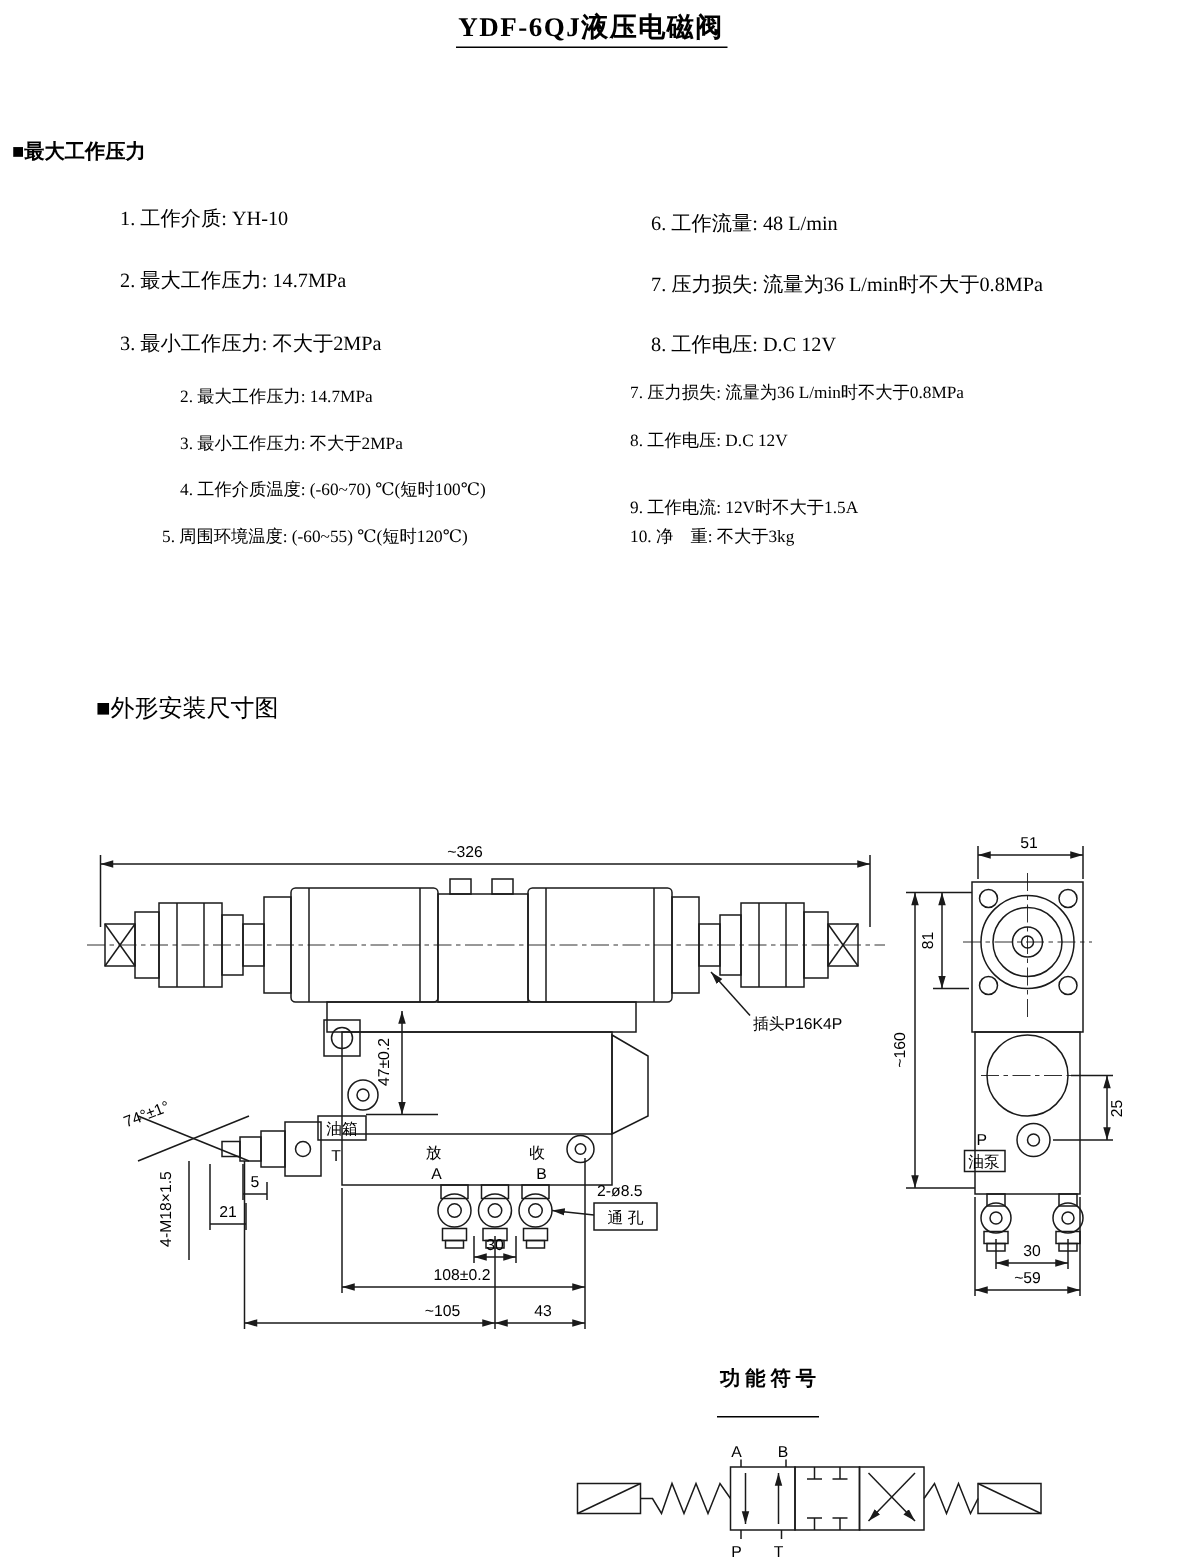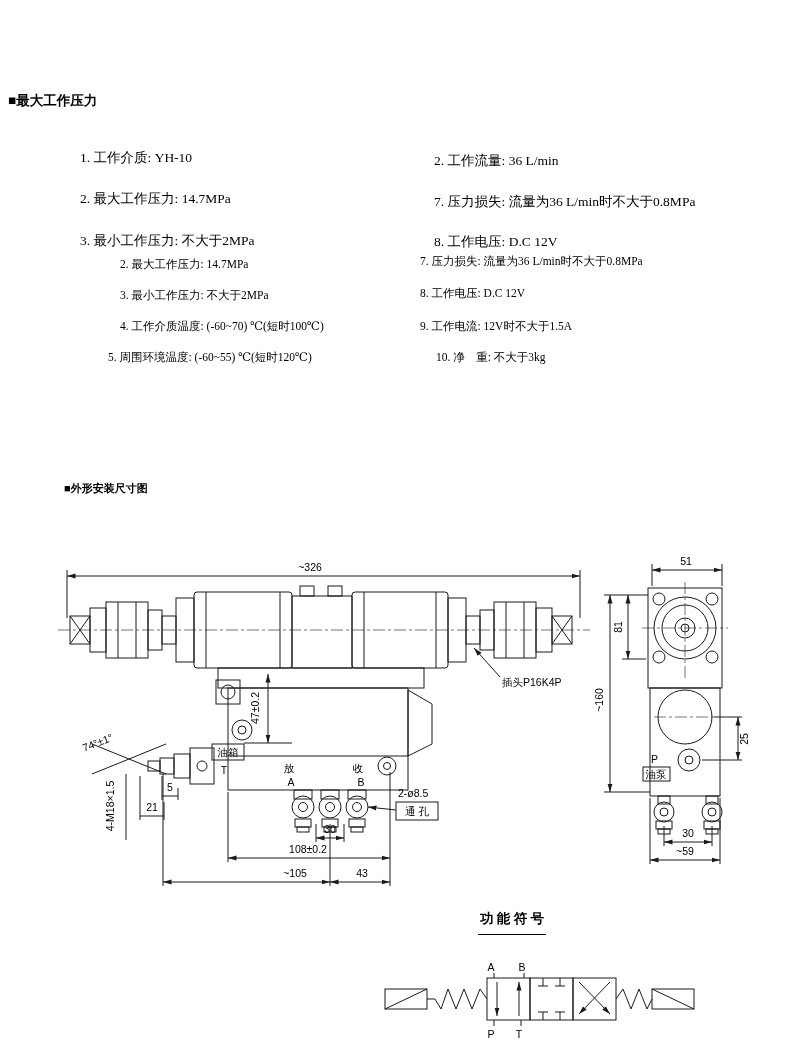--- a/index.html
+++ b/index.html
@@ -2,54 +2,57 @@
 <html><head>
 <meta charset="utf-8">
 <style>
   html,body{margin:0;padding:0;background:#fff;}
   .page{position:relative;width:788px;height:1043px;background:#fff;color:#000;
         font-family:"Liberation Serif","DejaVu Serif",serif;overflow:hidden;}
   .title{position:absolute;top:6px;left:0;width:100%;text-align:center;
          font-size:18px;font-weight:bold;letter-spacing:1px;}
   .title span{border-bottom:1.5px solid #000;padding:0 2px 3px;}
   .sec-head1{position:absolute;left:8px;top:92px;font-size:13.5px;font-weight:bold;}
-  .sec-head2{position:absolute;left:64px;top:481px;font-size:11px;font-weight:bold;}
-  .li{position:absolute;font-size:13.5px;white-space:nowrap;margin-top:12px;}
+  .sec-head2{position:absolute;left:64px;top:462px;font-size:16px;font-weight:normal;}
+  .li{position:absolute;font-size:13.5px;white-space:nowrap;}
   .lis{position:absolute;font-size:11.5px;white-space:nowrap;}
   .func-head{position:absolute;left:448px;top:910px;width:128px;text-align:center;
              font-size:13.5px;font-weight:bold;}
-  .func-head span{border-bottom:1.5px solid #000;padding:0 2px 8px;}
+  .func-head span{border-bottom:1.5px solid #000;padding:0 2px 18px;}
   svg{position:absolute;left:0;top:540px;}
   svg .st{stroke:#1a1a1a;fill:none;stroke-width:1;}
   svg .cl{stroke:#1a1a1a;fill:none;stroke-width:0.6;stroke-dasharray:12 3 3 3;}
   svg text{fill:#000;stroke:none;font-family:"Liberation Sans","DejaVu Sans",sans-serif;font-size:10.5px;}
 </style>
 </head>
 <body>
 
 <div class="page">
 
+  <div class="title">
+    <span>YDF-6QJ液压电磁阀</span>
+  </div>
 
   <div class="sec-head1">■最大工作压力</div>
 
   <div class="li" style="left:80px;top:137px">1. 工作介质: YH-10</div>
   <div class="li" style="left:80px;top:178px">2. 最大工作压力: 14.7MPa</div>
   <div class="li" style="left:80px;top:220px">3. 最小工作压力: 不大于2MPa</div>
-  <div class="li" style="left:434px;top:140px">2. 工作流量: 36 L/min</div>
+  <div class="li" style="left:434px;top:140px">6. 工作流量: 48 L/min</div>
   <div class="li" style="left:434px;top:181px">7. 压力损失: 流量为36 L/min时不大于0.8MPa</div>
   <div class="li" style="left:434px;top:221px">8. 工作电压: D.C 12V</div>
 
   <div class="lis" style="left:120px;top:257px">2. 最大工作压力: 14.7MPa</div>
   <div class="lis" style="left:120px;top:288px">3. 最小工作压力: 不大于2MPa</div>
   <div class="lis" style="left:120px;top:319px">4. 工作介质温度: (-60~70) ℃(短时100℃)</div>
   <div class="lis" style="left:108px;top:350px">5. 周围环境温度: (-60~55) ℃(短时120℃)</div>
   <div class="lis" style="left:420px;top:254px">7. 压力损失: 流量为36 L/min时不大于0.8MPa</div>
   <div class="lis" style="left:420px;top:286px">8. 工作电压: D.C 12V</div>
-  <div class="lis" style="left:420px;top:319px">9. 工作电流: 12V时不大于1.5A</div>
-  <div class="lis" style="left:436px;top:350px">10. 净　重: 不大于3kg</div>
+  <div class="lis" style="left:420px;top:331px">9. 工作电流: 12V时不大于1.5A</div>
+  <div class="lis" style="left:420px;top:350px">10. 净　重: 不大于3kg</div>
 
   <div class="sec-head2">■外形安装尺寸图</div>
 
   <svg width="788" height="503" viewBox="0 0 788 503">
     <defs>
       <marker id="aL" markerWidth="10" markerHeight="7" refX="0.5" refY="3" orient="auto">
         <path d="M9,0.5 L0.5,3 L9,5.5 Z" fill="#1a1a1a"></path>
       </marker>
       <marker id="aR" markerWidth="10" markerHeight="7" refX="8.5" refY="3" orient="auto">
         <path d="M0,0.5 L8.5,3 L0,5.5 Z" fill="#1a1a1a"></path>

